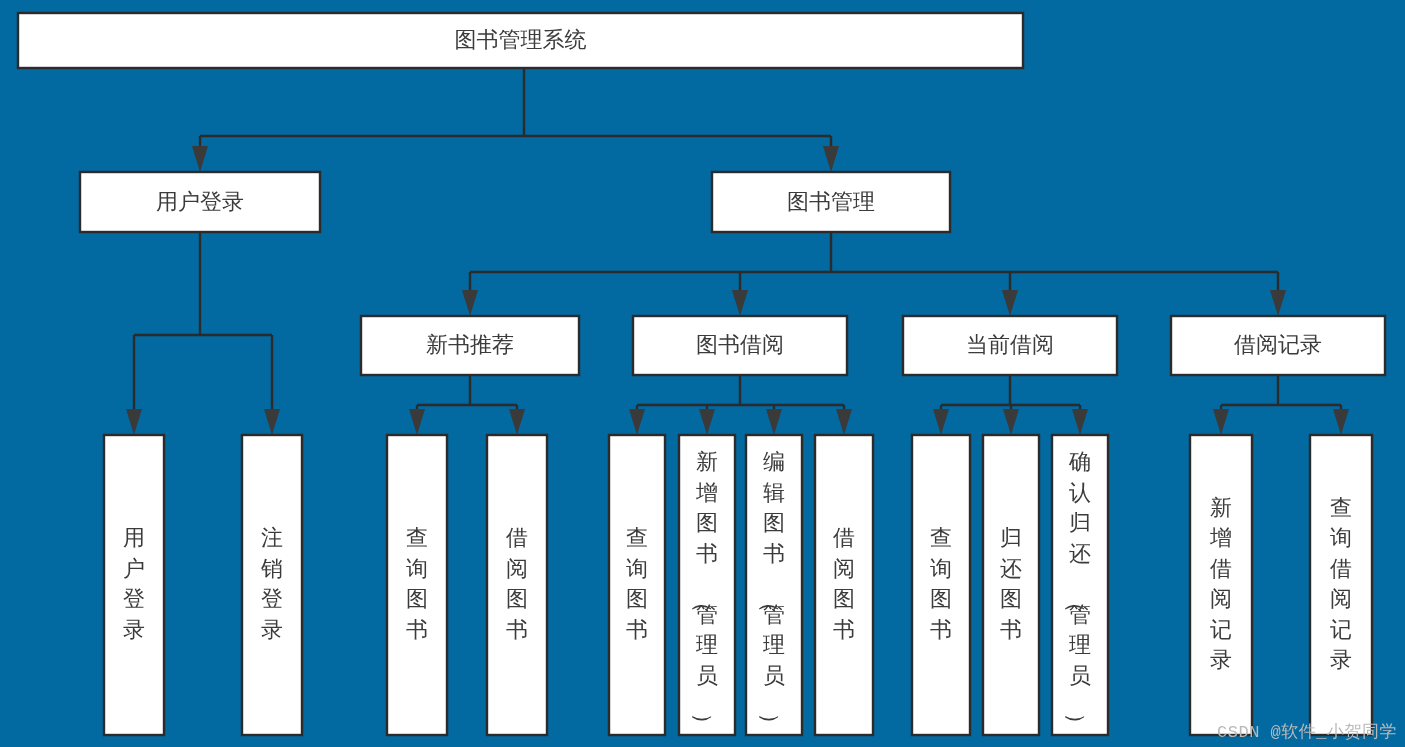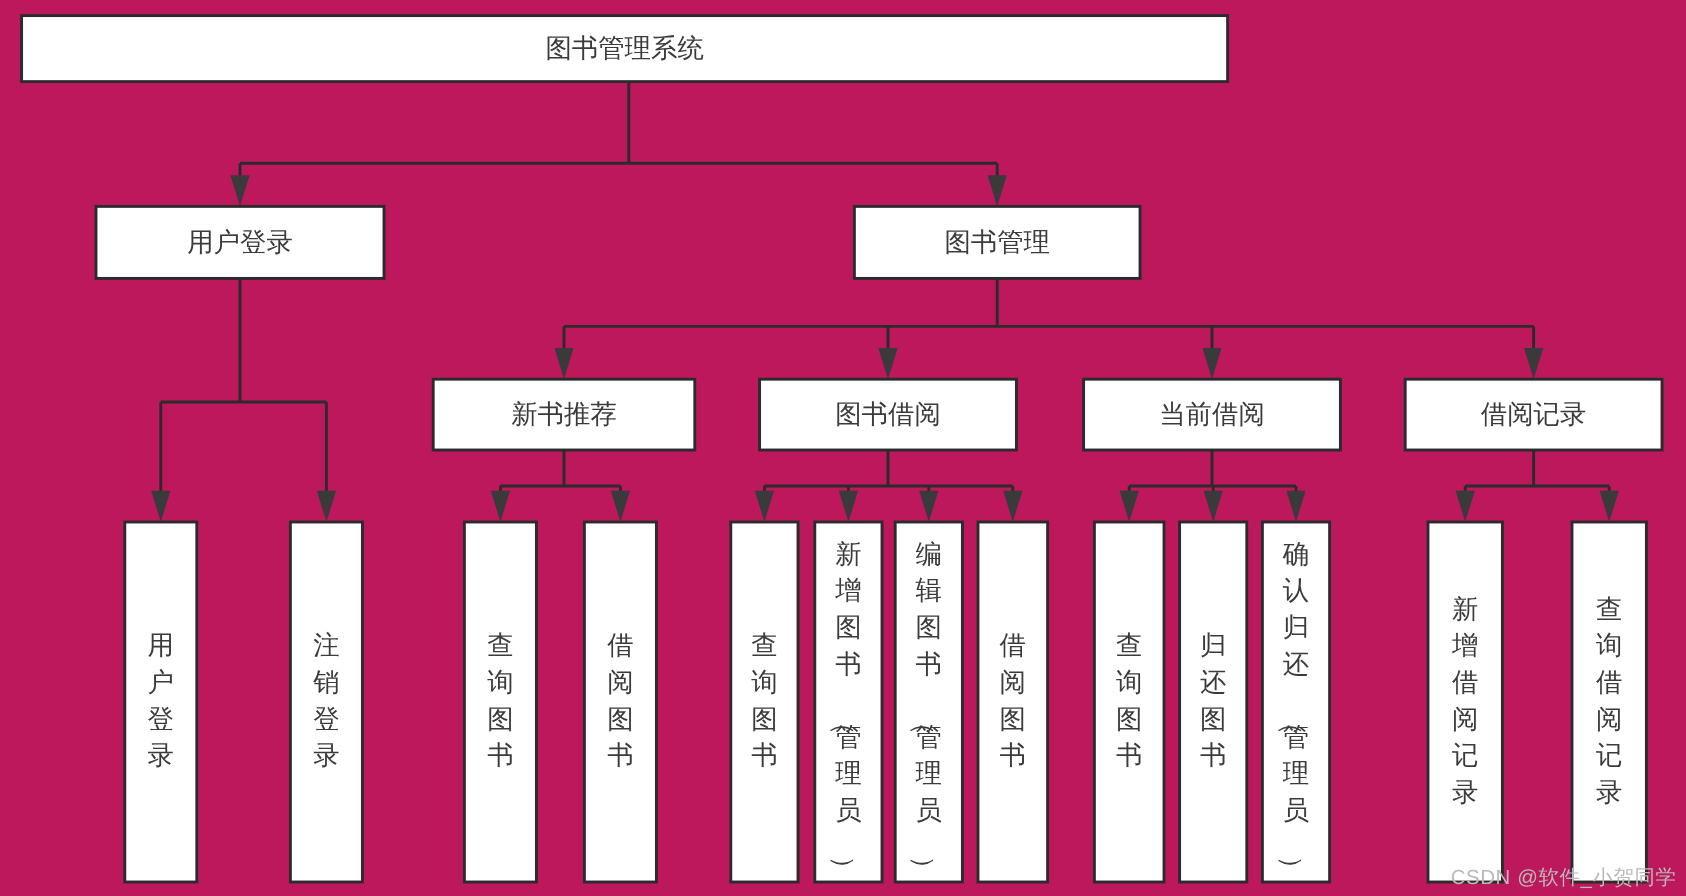--- a/index.html
+++ b/index.html
@@ -12,21 +12,21 @@
     width: 1405px;
     height: 747px;
     font-family: "Liberation Sans", "DejaVu Sans", sans-serif;
     overflow: hidden;
     position: relative;
   }
   #diagram-root {
     position: relative;
     width: 1405px;
     height: 747px;
-    background: #be185d;
+    background: #0369a1;
   }
   svg.diagram-canvas {
     position: absolute;
     top: 0;
     left: 0;
     width: 1405px;
     height: 747px;
     display: block;
   }
   .node-box {
@@ -57,21 +57,21 @@
     font-size: 22px;
     fill: #3b3b3b;
     text-anchor: middle;
     dominant-baseline: middle;
     white-space: pre;
   }
   .watermark-text {
     position: absolute;
     right: 8px;
     bottom: 4px;
-    font-family: Liberation Sans, sans-serif;
+    font-family: Liberation Mono, monospace;
     font-size: 17px;
     color: #b9b9b9;
     letter-spacing: 0.5px;
     user-select: none;
     pointer-events: none;
     white-space: nowrap;
   }
 </style>
 </head>
 <body>

